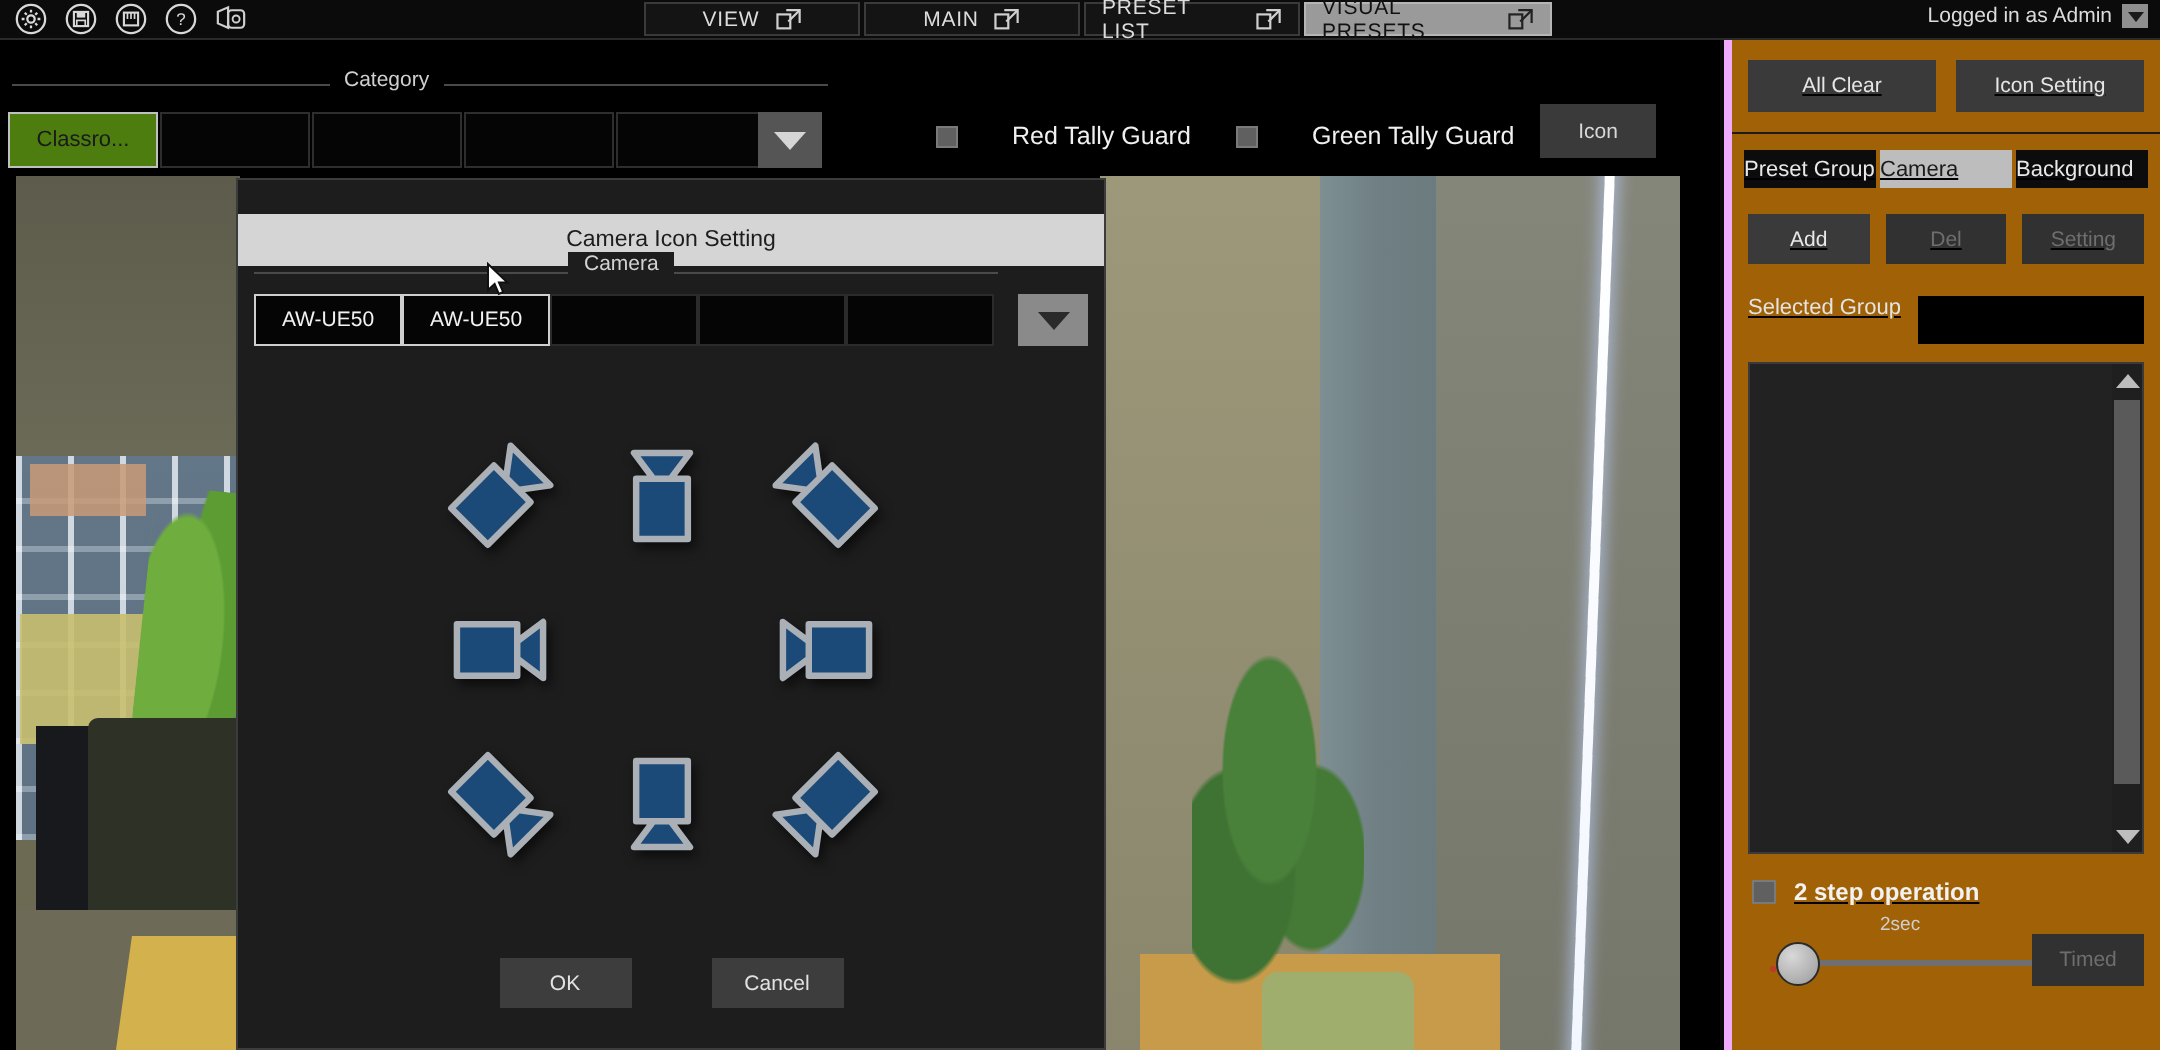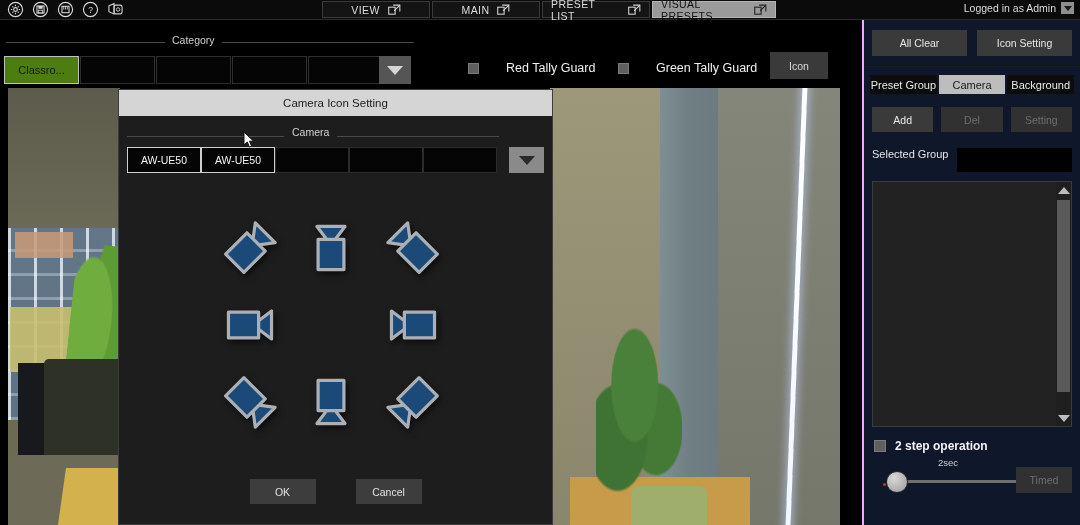--- a/index.html
+++ b/index.html
@@ -114,20 +114,21 @@
 
   
   .modal {
     position:absolute; left:118px; top:89px; width:435px; height:436px;
     background:#1d1d1d; border:1px solid #3c3c3c;
   }
   .modal-title {
     height:26px; background:#d5d5d5; color:#1d1d1d;
     display:flex; align-items:center; justify-content:center;
     font-size:11.5px;
+    margin-top:17px;
   }
   .cam-legend { position:absolute; left:8px; top:46px; width:372px; height:1px; background:#4a4a4a; }
   .cam-legend-txt { position:absolute; left:165px; top:36px; background:#1d1d1d; padding:0 8px; font-size:10.5px; color:#d2d2d2; }
   .cam-slots { position:absolute; left:8px; top:57px; display:flex;justify-content:space-between; }
   .cam-slot {
     width:74px; height:26px; background:#050505; border:1px solid #2b2b2b;
     display:flex; align-items:center; justify-content:center;
     font-size:10.5px; color:#f2f2f2;
   }
   .cam-slot.filled { border-color:#cfcfcf; }
@@ -144,28 +145,28 @@
   }
   .cam-icon { width:62px; height:62px; display:flex; align-items:center; justify-content:center; }
   .cam-icon svg { display:block; filter: drop-shadow(2px 3px 3px rgba(0,0,0,.6)); }
   .cam-icon.empty { visibility:hidden; }
 
   .modal-actions { position:absolute; left:0; bottom:20px; width:100%; display:flex; justify-content:center; gap:40px; }
   .mbtn { width:66px; height:25px; background:#3d3d3d; color:#e2e2e2; font-size:10.5px;
           display:flex; align-items:center; justify-content:center; }
 
   
-  .rpanel { position:absolute; left:862px; top:20px; width:218px; height:505px; background:#0f172a; border-left:2px solid #f0abfc; }
+  .rpanel { position:absolute; left:862px; top:20px; width:218px; height:505px; background:#a16207; border-left:4px solid #f0abfc;text-decoration:underline; }
   .rp-top { padding:10px 8px; display:flex; gap:10px; }
   .rp-topbtn { flex:1; height:26px; background:#3a3a3a; color:#e6e6e6; font-size:10.5px;
                display:flex; align-items:center; justify-content:center; }
   .rp-divider { height:1px; background:#1c1c1c; }
   .rp-tabs { display:flex; gap:2px; padding:8px 6px 0 6px; }
   .rp-tab { flex:1; height:19px; background:#0c0c0c; color:#e8e8e8; font-size:11px;
-            display:flex; align-items:center; justify-content:center; }
+            display:flex; align-items:center; }
   .rp-tab.active { background:#bdbdbd; color:#1a1a1a; }
   .rp-btns { display:flex; gap:8px; padding:13px 8px 11px 8px; }
   .rp-btn { flex:1; height:25px; background:#3a3a3a; color:#e8e8e8; font-size:10.5px;
             display:flex; align-items:center; justify-content:center; }
   .rp-btn.disabled { color:#6e6e6e; background:#313131; }
   .rp-sel { display:flex; gap:9px; padding:5px 8px 9px 8px; }
   .rp-sel-lbl { font-size:11px; color:#e4e4e4; }
   .rp-sel-val { flex:1; height:24px; background:#000; border:1px solid #000; }
   .rp-list { position:relative; margin:0 8px; height:246px; background:#222; border:1px solid #3a3a3a; }
   .rp-scroll { position:absolute; right:0; top:0; width:15px; height:100%; background:#1f1f1f; }

